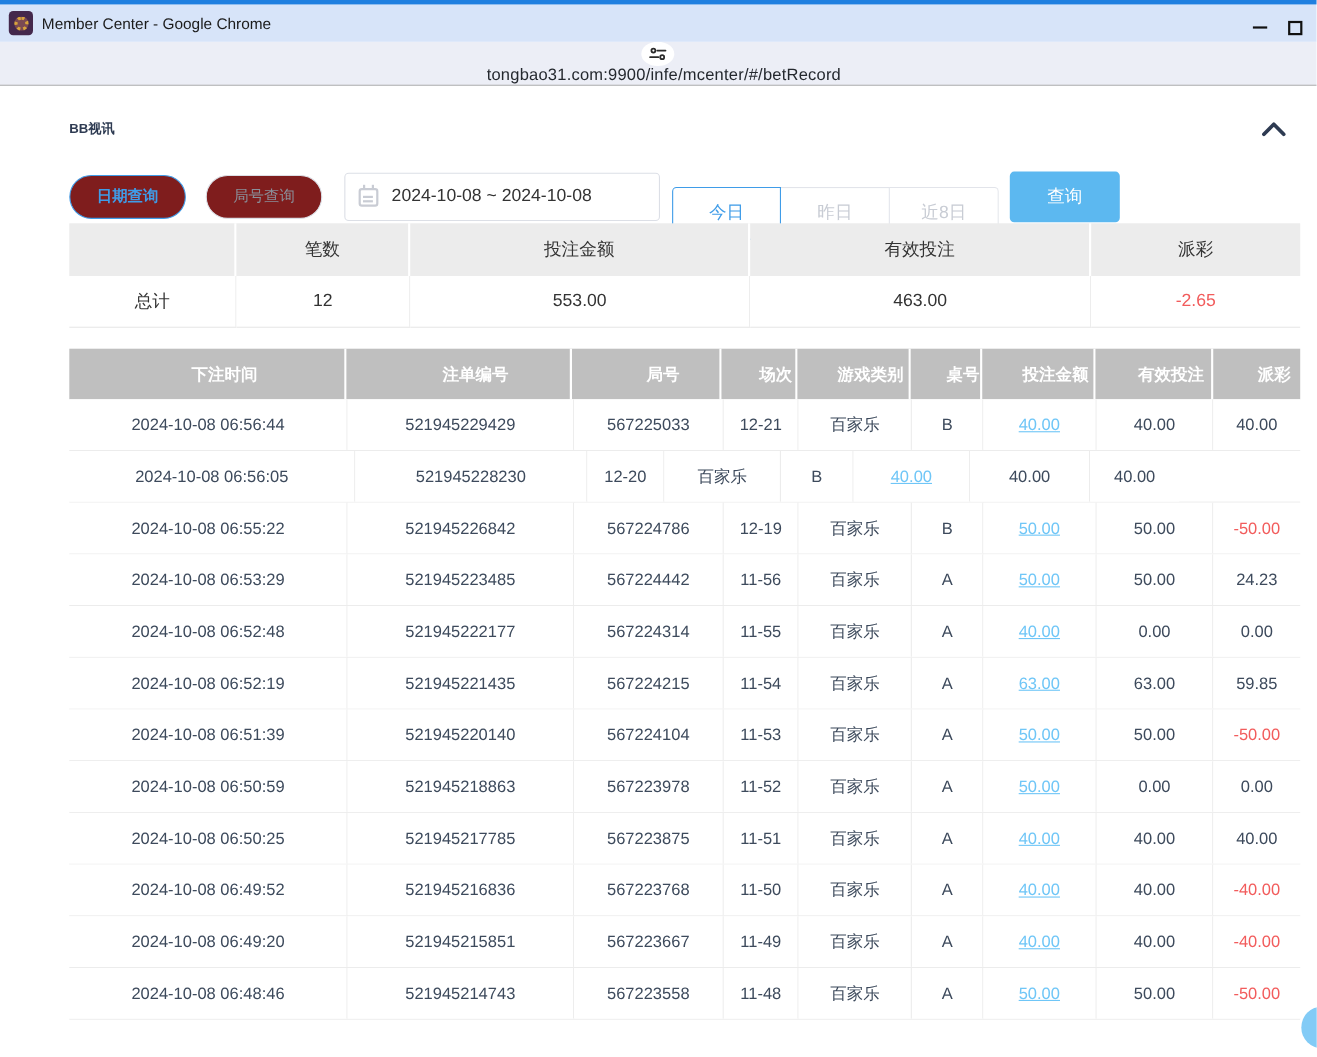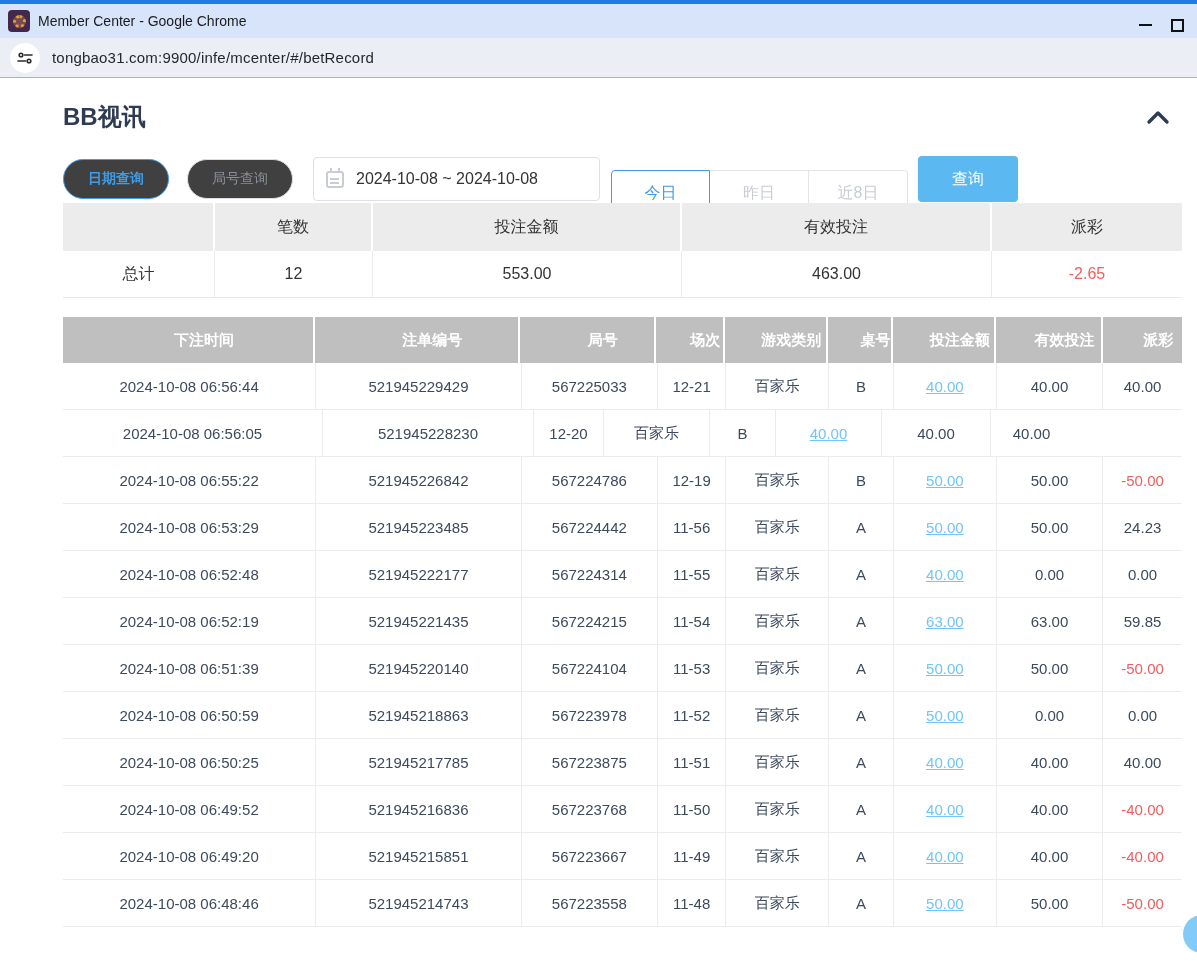--- a/index.html
+++ b/index.html
@@ -19,34 +19,34 @@
     align-items:center; justify-content:center; margin-right:8px;}
   .favicon .ring{width:13px; height:13px; border-radius:50%; border:3px dotted #d9a43c; background:#7a4a53;}
   .win-title{font-size:14px; color:#1b1b1b;}
   .win-controls{position:absolute; right:0; top:4px; height:34px; display:flex; align-items:center;}
   .win-btn{width:44px; height:34px; display:flex; align-items:center; justify-content:center; cursor:default;}
   .glyph-min{width:13px; height:0; border-top:2px solid #111;}
   .glyph-max{width:13px; height:13px; border:2px solid #111; background:transparent;}
   .win-btn.max{width:30px; justify-content:flex-start; padding-left:4px;}
 
   .urlbar{height:40px; background:var(--urlbar-bg); border-bottom:1px solid #b3b3b3;
-    display:flex; align-items:center; padding-left:10px;}
+    display:flex; align-items:center; padding-left:10px;flex-direction:column;}
   .url-circle{width:30px; height:30px; border-radius:50%; background:#fff; display:flex;
     align-items:center; justify-content:center; margin-right:12px;}
   .url-text{font-size:15px; color:#24282e; letter-spacing:.2px;}
 
   
   .content{padding:27px 15px 0 63px; width:1197px;}
   .inner{width:1119px;}
   .section-head{display:flex; align-items:center; justify-content:space-between; height:24px;}
-  .section-title{font-size:24px; font-weight:bold; color:var(--heading-navy);}
+  .section-title{font-size:12px; font-weight:bold; color:var(--heading-navy);}
   .collapse{width:28px; height:20px; display:flex; align-items:center; justify-content:center; cursor:pointer; margin-right:10px;}
 
   .filters{display:flex; align-items:center; margin-top:26px; height:48px;}
-  .pill{height:40px; padding:0 24px; border-radius:20px; background:#404040; font-size:14px;
+  .pill{height:40px; padding:0 24px; border-radius:20px; background:#7f1d1d; font-size:14px;
     display:flex; align-items:center; justify-content:center; cursor:pointer;}
   .pill.active{border:1px solid var(--accent-blue); color:var(--accent-blue); font-weight:bold;}
   .pill.inactive{border:1px solid var(--light-border); color:#8a8f99; margin-left:18px;}
   .datebox{height:44px; width:287px; border:1px solid var(--light-border); border-radius:4px;
     display:flex; align-items:center; padding:0 12px; margin-left:20px; background:#fff; cursor:pointer;}
   .cal{width:18px; height:17px; border:2px solid #c9ccd4; border-radius:3px; position:relative; margin-right:12px;}
   .cal:before{content:""; position:absolute; left:2px; top:-5px; width:2px; height:4px; background:#c9ccd4; box-shadow:8px 0 0 #c9ccd4;}
   .cal:after{content:""; position:absolute; left:2px; top:5px; width:9px; height:2px;
     background:#c9ccd4; box-shadow:0 4px 0 #c9ccd4;}
   .date-text{font-size:16px; color:#333;}

